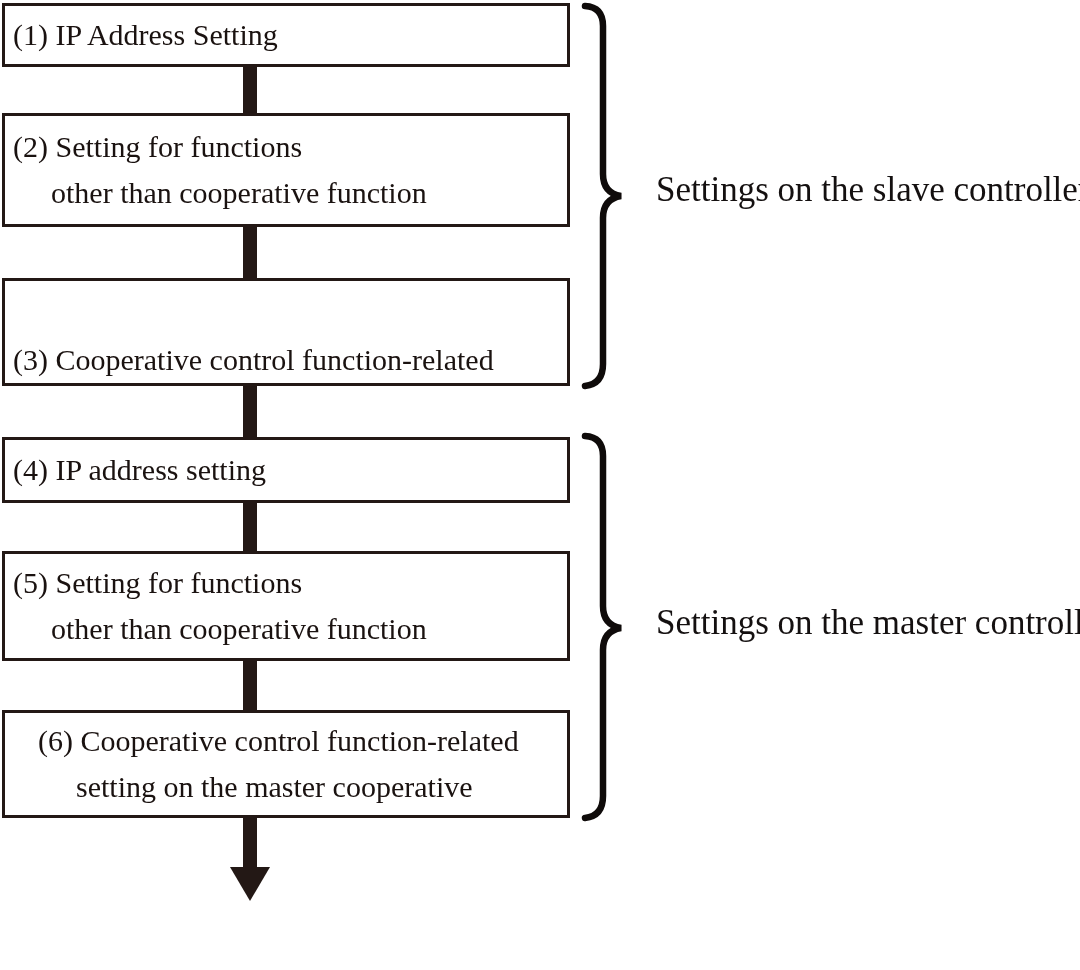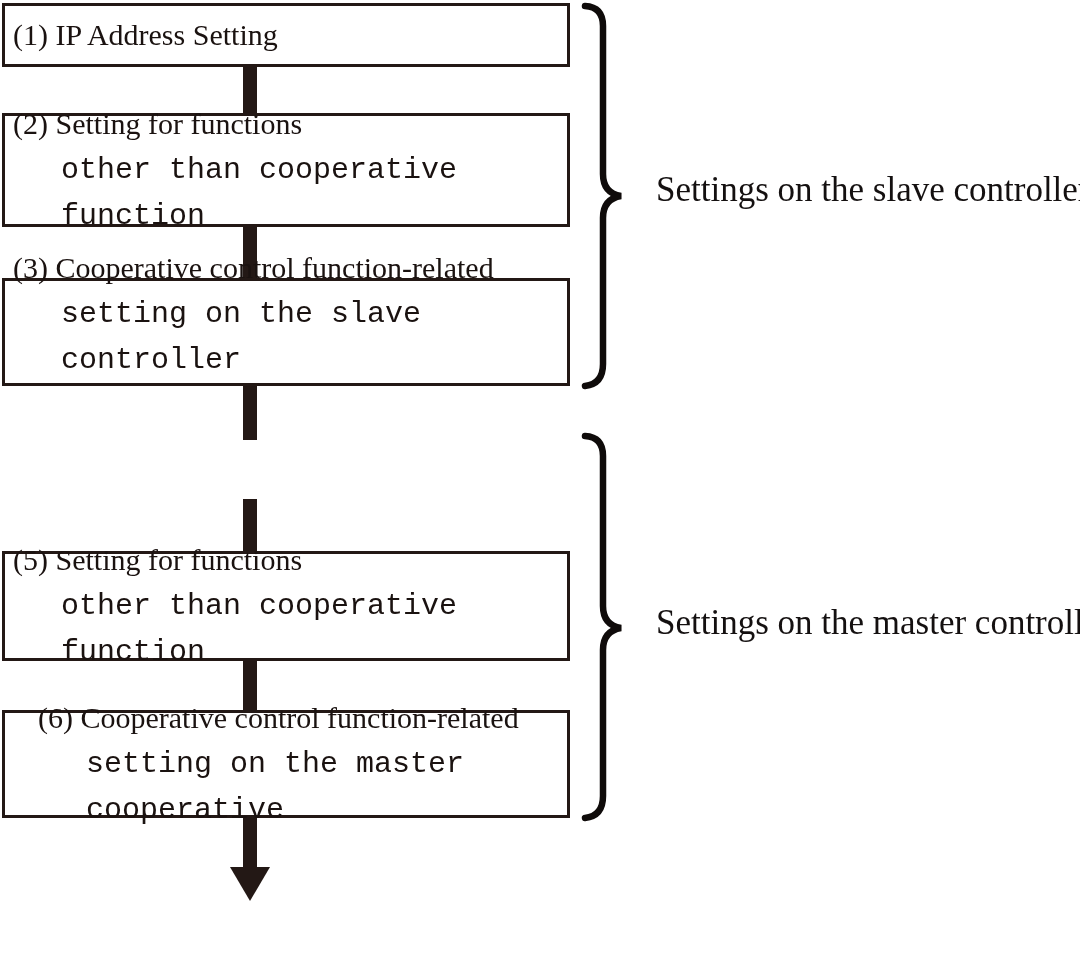--- a/index.html
+++ b/index.html
@@ -26,21 +26,21 @@
     display: flex;
     flex-direction: column;
     justify-content: center;
     padding-left: 8px;
     padding-right: 4px;
     font-size: 30px;
     line-height: 46px;
     z-index: 2;
   }
   .box .line1 { display: block; }
-  .box .line2 { display: block; margin-left: 48px; font-family: Liberation Mono, monospace; }
+  .box .line2 { display: block; margin-left: 38px; }
   .b1 { top: 3px;   height: 64px;  }
   .b2 { top: 113px; height: 114px; }
   .b3 { top: 278px; height: 108px; justify-content: flex-end; }
   .b4 { top: 437px; height: 66px;  }
   .b5 { top: 551px; height: 110px; }
   .b6 { top: 710px; height: 108px; padding-left: 33px; }
   .b7 { top: 902px; height: 66px;  }
 
   .bar {
     position: absolute;
@@ -113,23 +113,25 @@
     <span class="line1">(1) IP Address Setting</span>
   </div>
 
   <div class="box b2">
     <span class="line1">(2) Setting for functions</span>
     <span class="line2">other than cooperative function</span>
   </div>
 
   <div class="box b3">
     <span class="line1">(3) Cooperative control function-related</span>
-    <span class="line2">setting on the slave controller</span>
   </div>
 
+  <div class="box b4">
+    <span class="line1">(4) IP address setting</span>
+  </div>
 
   <div class="box b5">
     <span class="line1">(5) Setting for functions</span>
     <span class="line2">other than cooperative function</span>
   </div>
 
   <div class="box b6">
     <span class="line1">(6) Cooperative control function-related</span>
     <span class="line2">setting on the master cooperative</span>
   </div>

